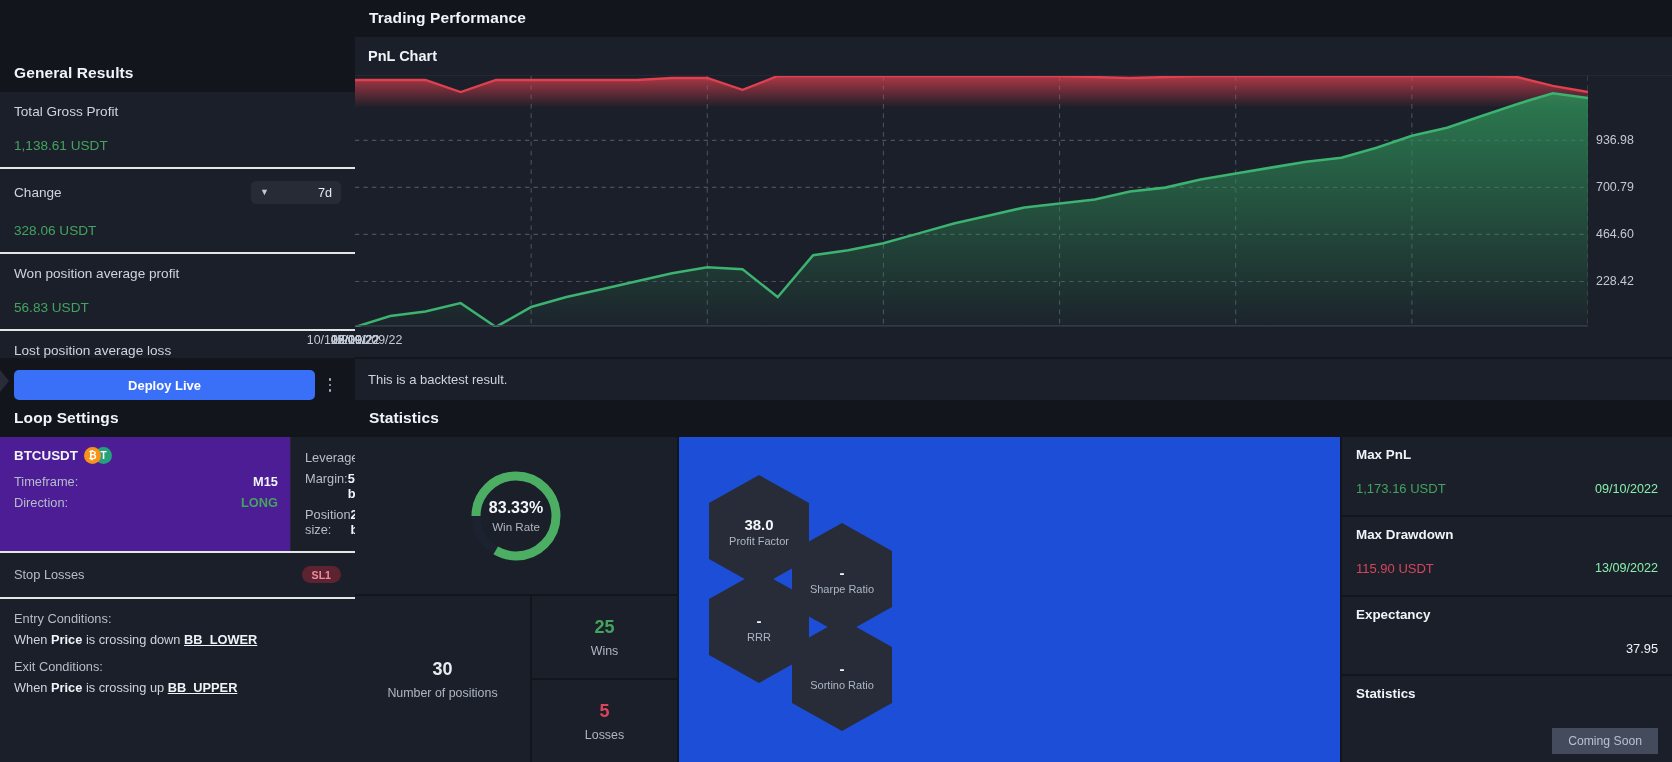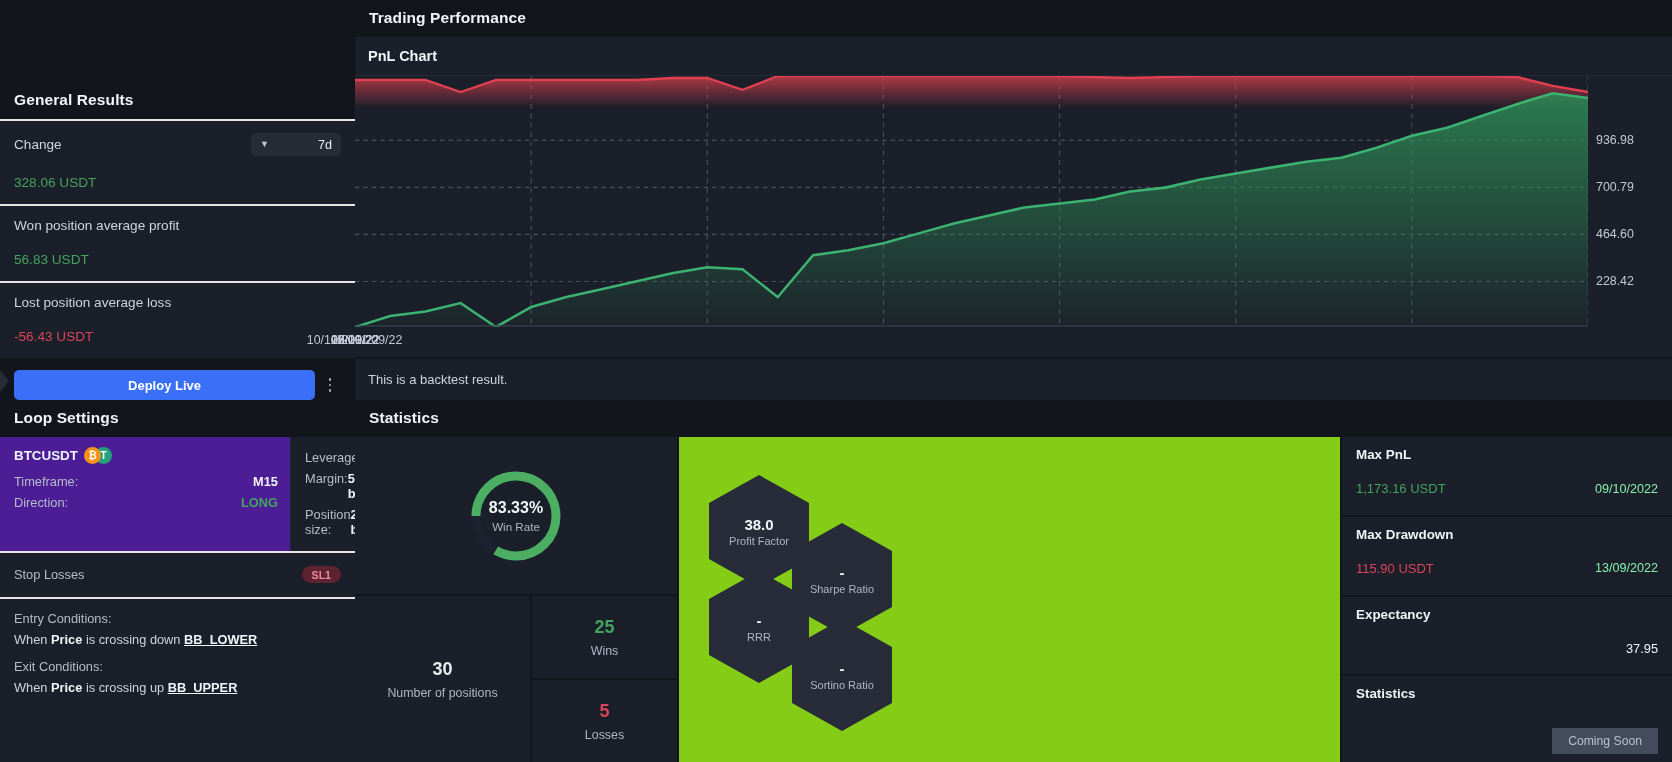--- a/index.html
+++ b/index.html
@@ -116,21 +116,21 @@
   .donut-label .cap { font-size: 11.6px; color: #aeb6c3; }
   .counts-row { flex: 1; display: flex; gap: 2px; min-height: 0; }
   .count-card { background: #1b1f29; display: flex; flex-direction: column;
                 align-items: center; justify-content: center; gap: 6px; }
   .count-card.positions { flex: 0 0 175px; }
   .count-card .num { font-size: 18px; font-weight: bold; }
   .count-card .cap { font-size: 12.4px; color: #aeb6c3; }
   .wl-col { flex: 1; display: flex; flex-direction: column; gap: 2px; }
   .wl-col .count-card { flex: 1; }
 
-  .hex-card { background: #84cc16; flex: 1; position: relative; min-width: 0; }
+  .hex-card { background: #1d4ed8; flex: 1; position: relative; min-width: 0; }
   .hex {
     position: absolute; width: 100px; height: 112px; background: #272c38;
     clip-path: polygon(50% 0%, 100% 25%, 100% 75%, 50% 100%, 0% 75%, 0% 25%);
     display: flex; flex-direction: column; align-items: center; justify-content: center; gap: 2px;
   }
   .hex .hv { font-size: 15px; font-weight: bold; color: #f3f6fa; }
   .hex .hc { font-size: 11px; color: #aeb6c3; }
 
   .right-stats { flex: 0 0 330px; display: flex; flex-direction: column; gap: 2px; }
   .rs-card { background: #1b1f29; padding: 10px 14px 0 14px; flex: 1; }
@@ -153,40 +153,43 @@
 </head>
 <body>
 
 <div class="page">
 
   <div class="top">
 
     <div class="left-col">
       <div class="section-title">General Results</div>
 
+      <div class="gr-block">
+        <div class="label">Total Gross Profit</div>
+        <div class="value green">1,138.61 USDT</div>
+      </div>
 
       <div class="gr-block row-sep">
         <div class="gr-head">
           <div class="label">Change</div>
           <div class="period-select">
             <span class="chev">▼</span>
             <span>7d</span>
           </div>
         </div>
         <div class="value green">328.06 USDT</div>
       </div>
 
       <div class="gr-block row-sep">
         <div class="label">Won position average profit</div>
         <div class="value green">56.83 USDT</div>
       </div>
 
       <div class="gr-block row-sep">
         <div class="label">Lost position average loss</div>
-        <div class="value red">-56.43 USDT</div>
       </div>
 
       <div class="deploy-row">
         <button class="deploy-btn">Deploy Live</button>
         <div class="kebab">
             <i></i>
             <i></i>
             <i></i>
           </div>
       </div>

